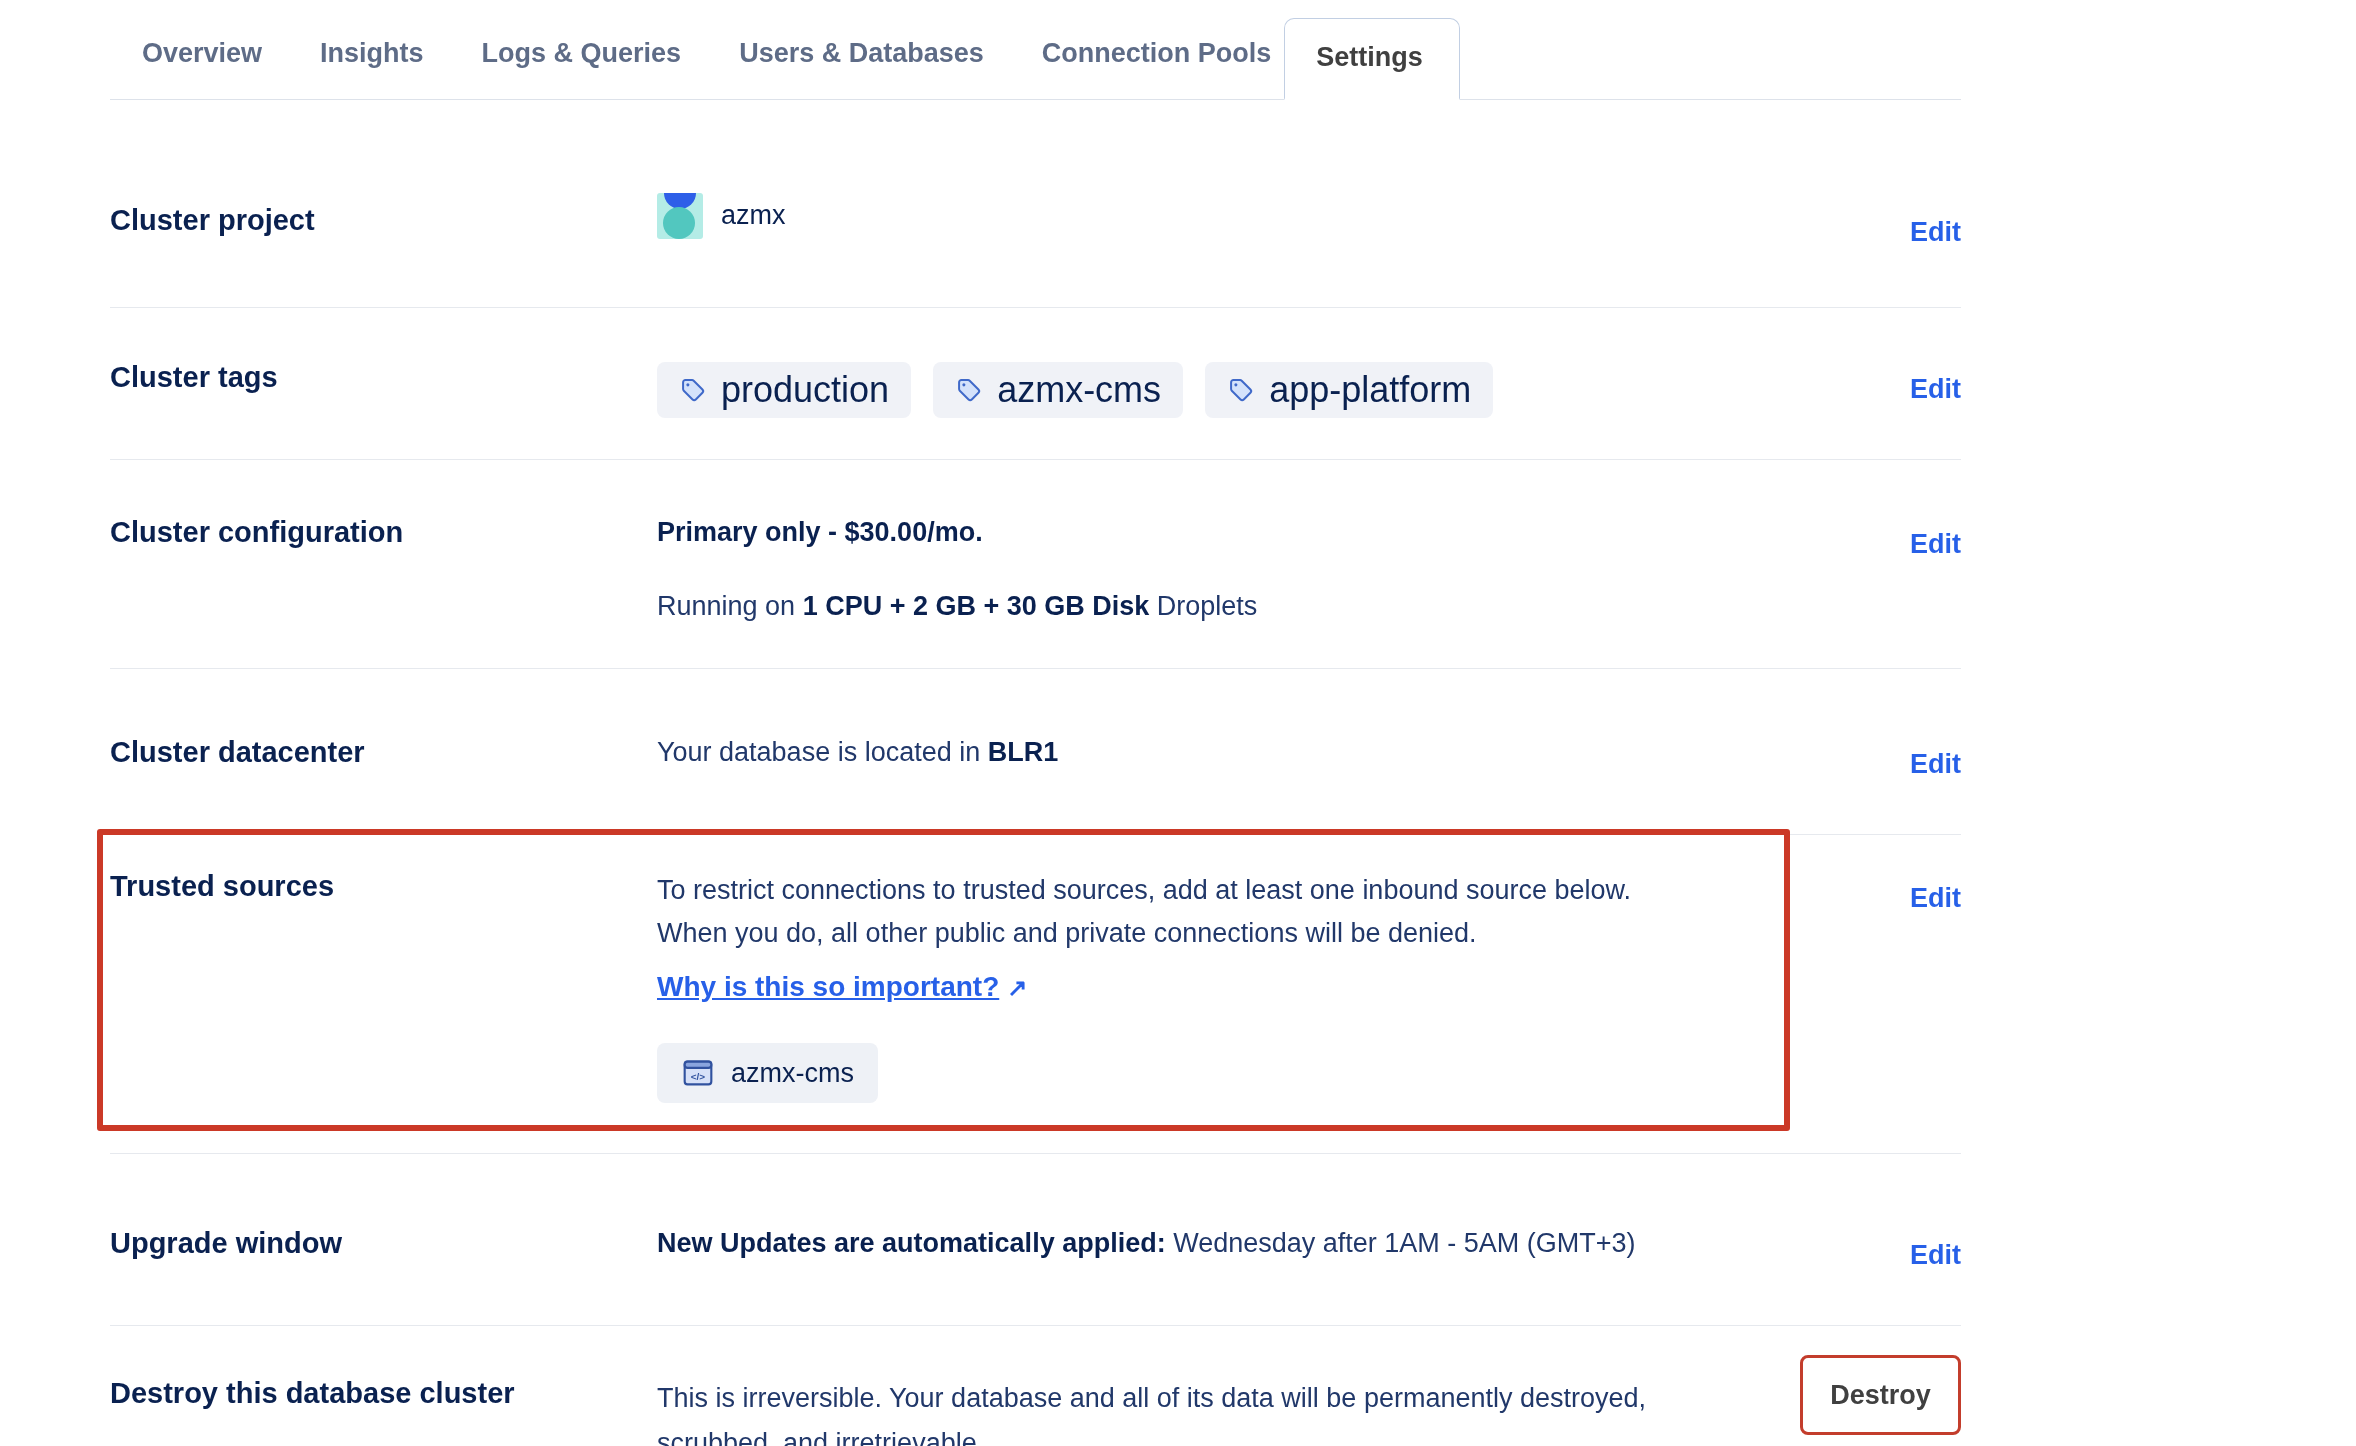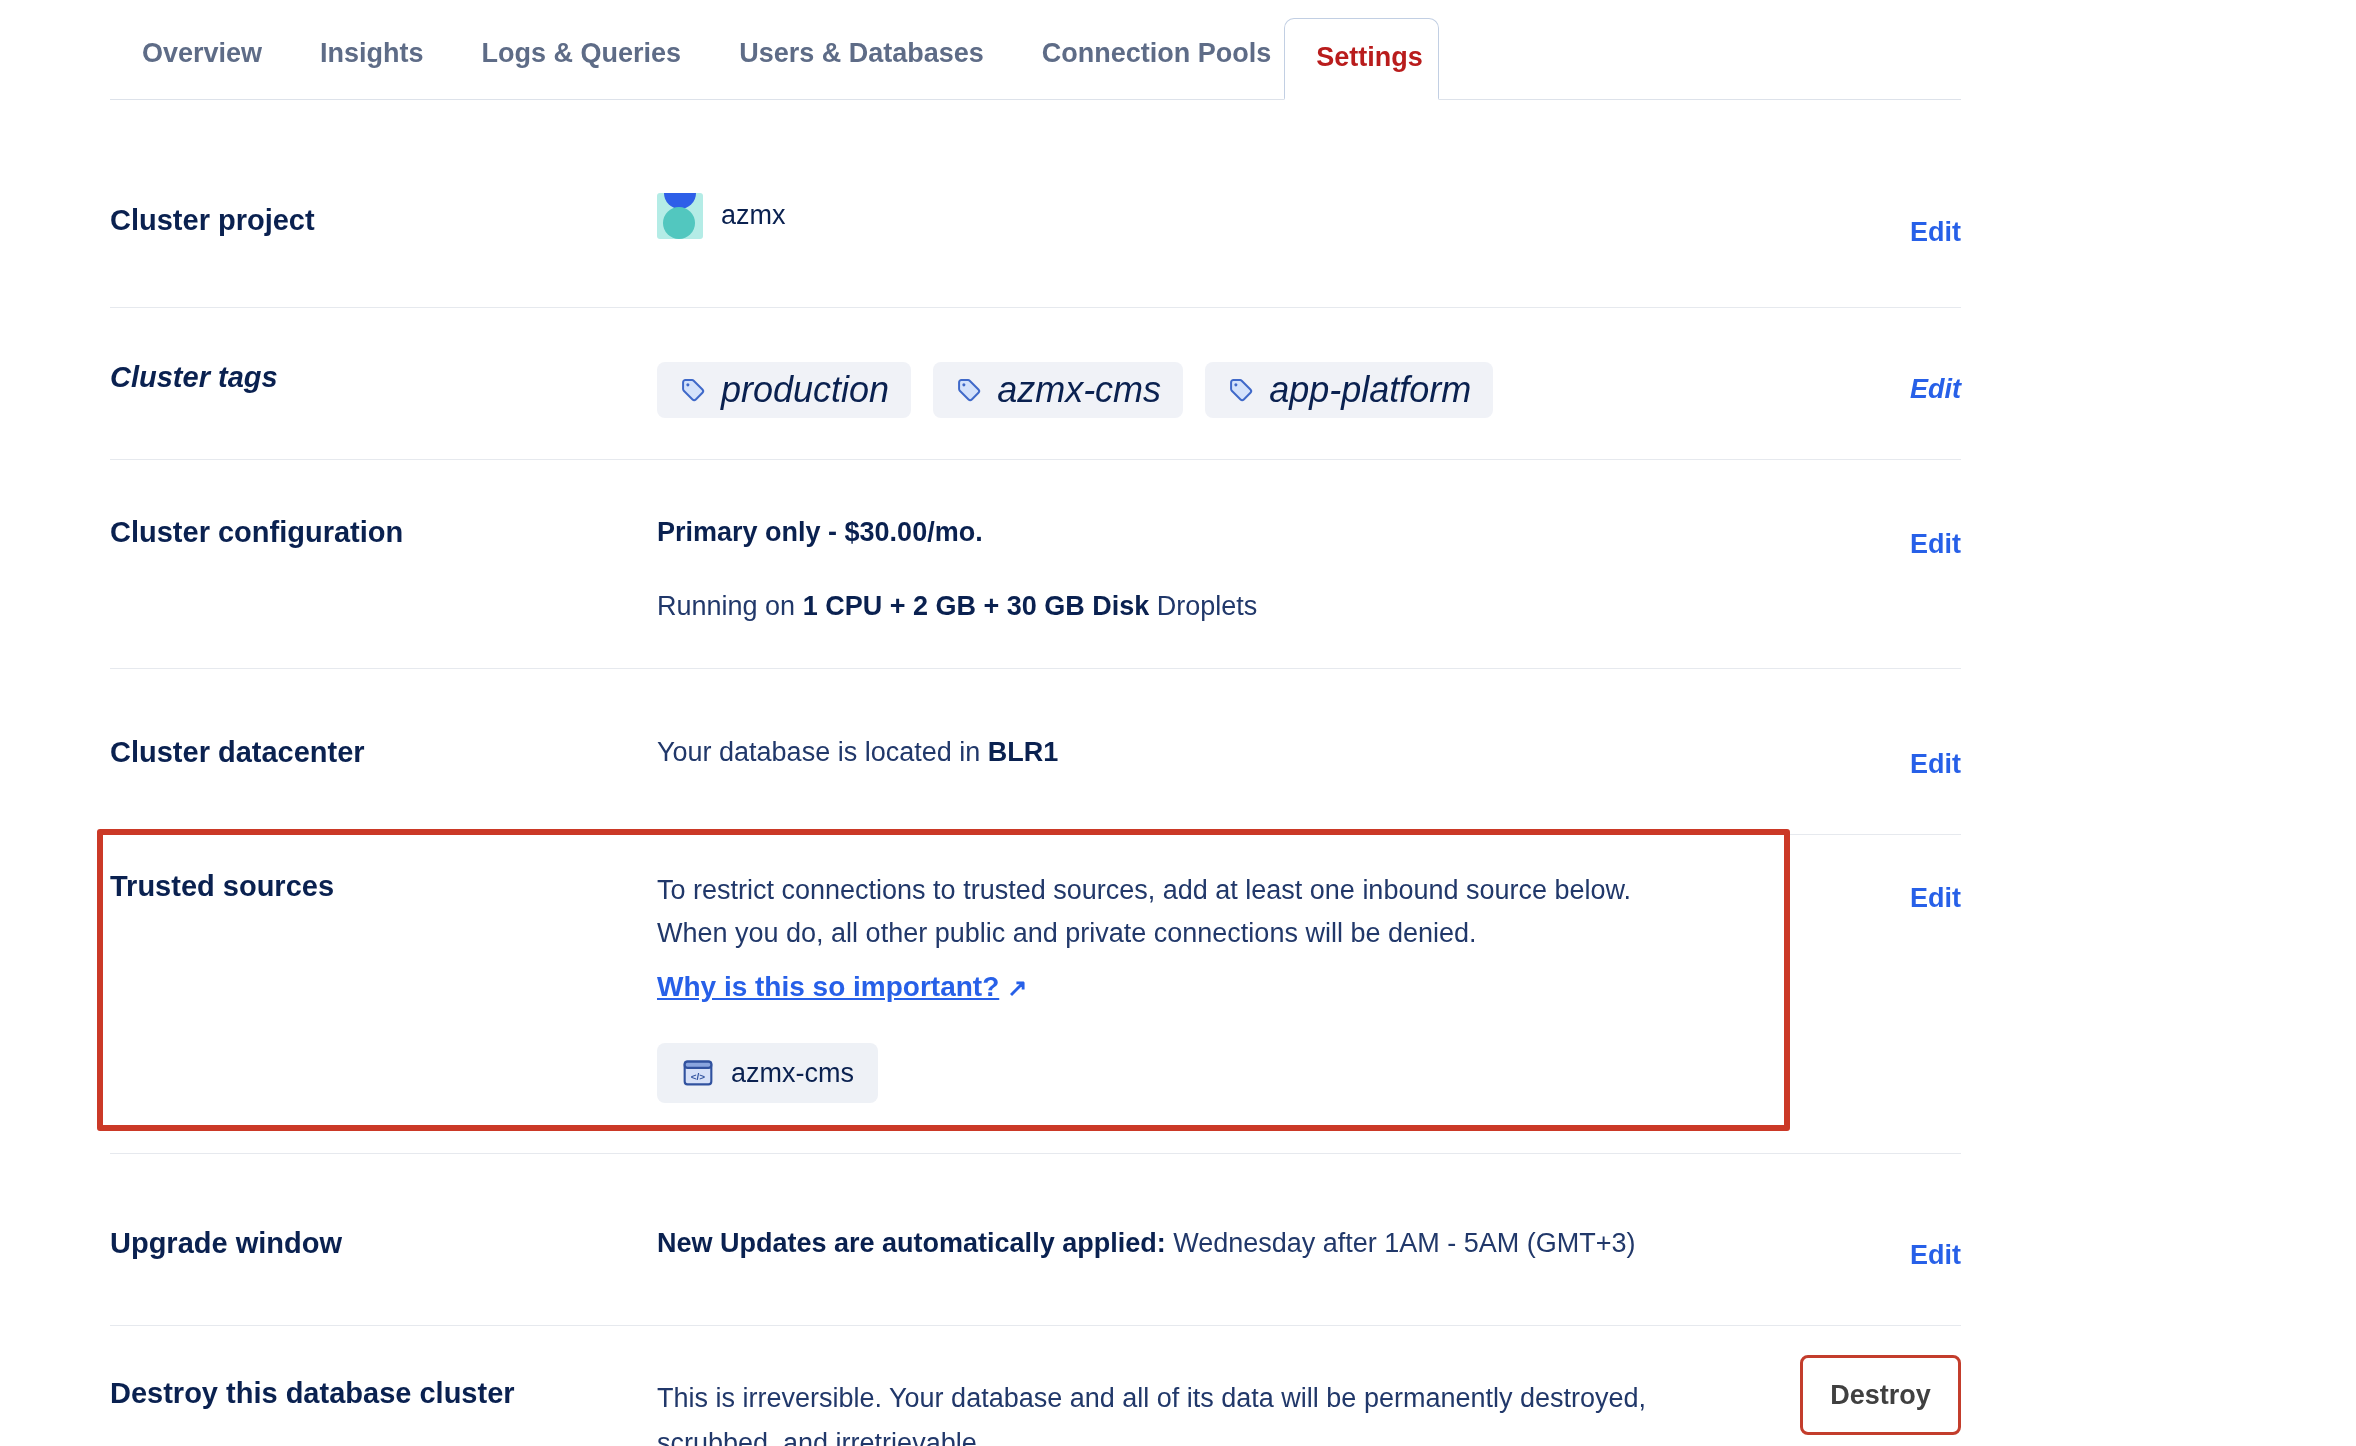--- a/index.html
+++ b/index.html
@@ -21,26 +21,26 @@
     gap:58px;
     padding-left:32px;
   }
   .tab {
     font-size:27px; font-weight:600; color:#5e6c87;
     padding-bottom:30px;
     white-space:nowrap;
     cursor:pointer;
   }
   .tab.active {
-    font-weight:700; color:#b91c1c;
+    font-weight:700; color:#404040;
     background:#ffffff;
     border:1px solid #c2cfe3;
     border-bottom:2px solid #ffffff;
     border-radius:10px 10px 0 0;
-    padding:23px 15px 25px 31px;
+    padding:23px 36px 25px 31px;
     margin-bottom:-1px;
     margin-left:-45px;
   }
   
   .rows { padding:0 87px 0 110px; }
   .row {
     position:relative;
     display:flex;
     border-bottom:1px solid #e6e9ee;
   }
@@ -55,21 +55,21 @@
   .row-edit {
     flex:none; width:92px; text-align:right;
     padding-top:14px;
   }
   .edit-link {
     font-size:27px; font-weight:600; color:#2760e8;
     text-decoration:none; cursor:pointer;
   }
   
   .r-project   { height:208px; padding-top:103px; }
-  .r-tags      { height:152px; padding-top:52px;font-style:italic;  }
+  .r-tags      { height:152px; padding-top:52px;  }
   .r-config    { height:209px; padding-top:55px;  }
   .r-datacenter{ height:166px; padding-top:66px;  }
   .r-trusted   { height:319px; padding-top:34px;  }
   .r-upgrade   { height:172px; padding-top:72px;  }
   .r-destroy   { height:123px; padding-top:50px;  }
   
   .project-val { display:flex; align-items:center; gap:18px; margin-top:-10px; }
   .project-icon {
     position:relative; width:46px; height:46px;
     background:#b4ece6; border-radius:3px; overflow:hidden;

